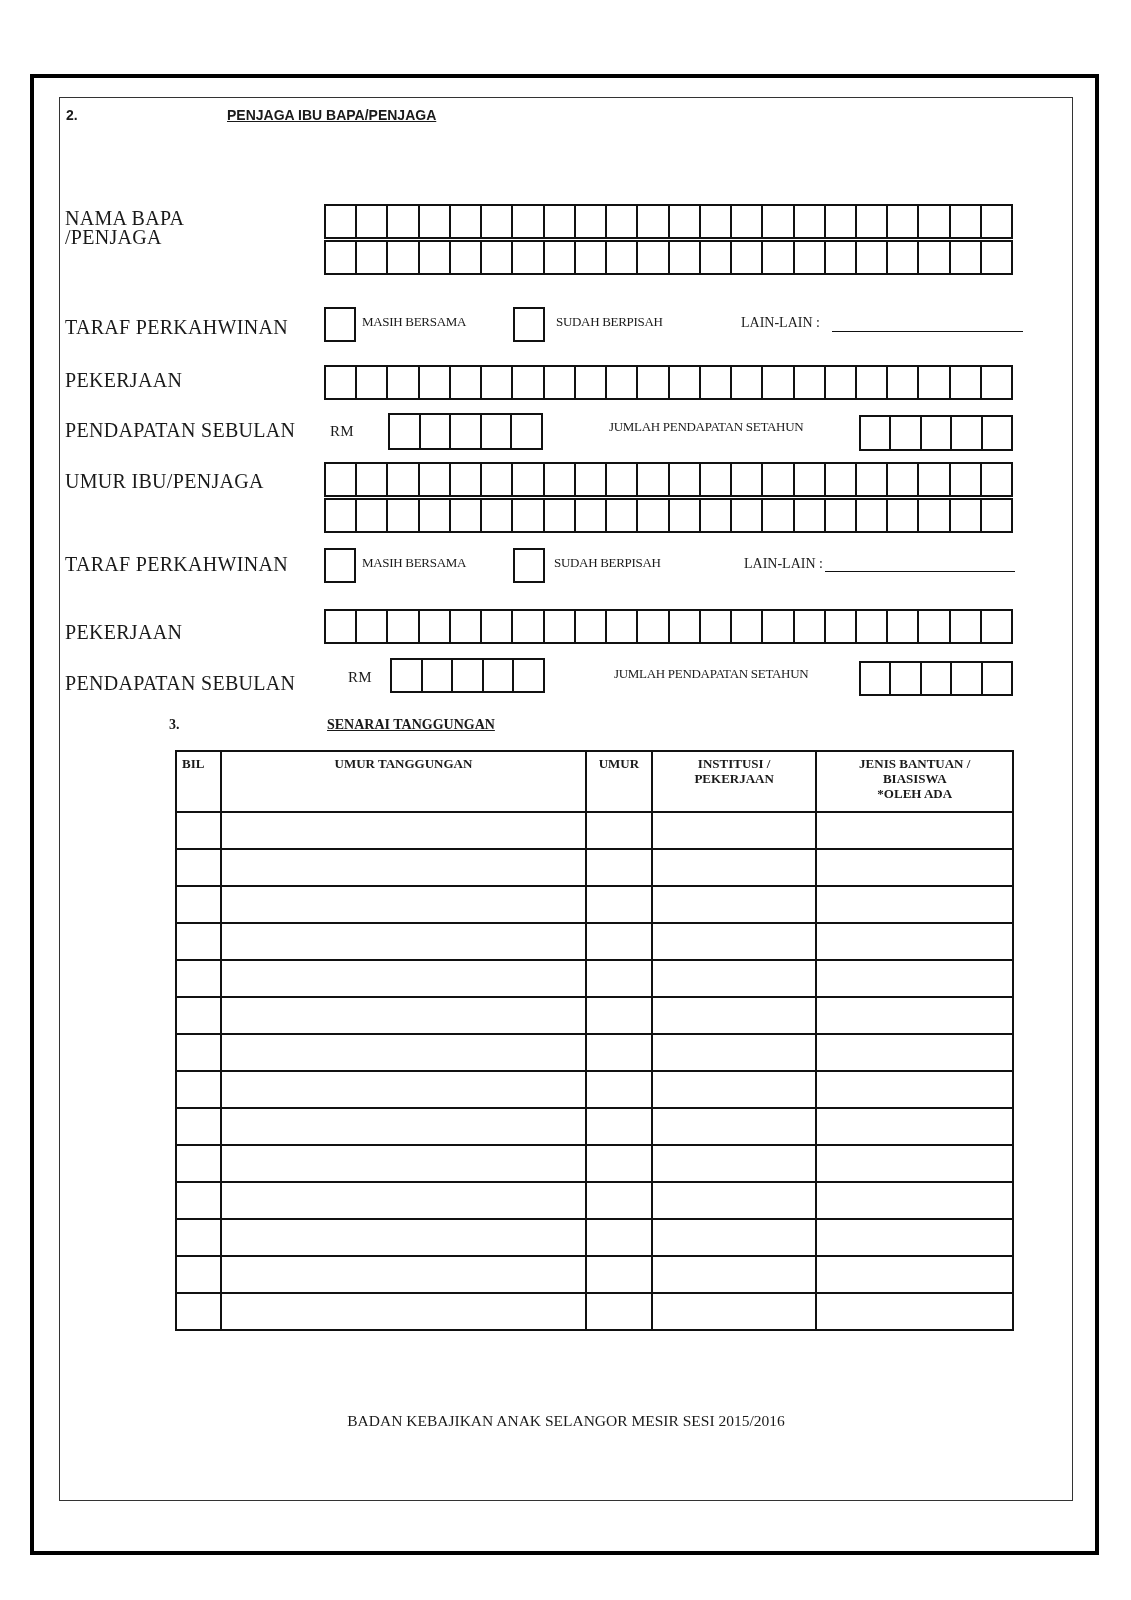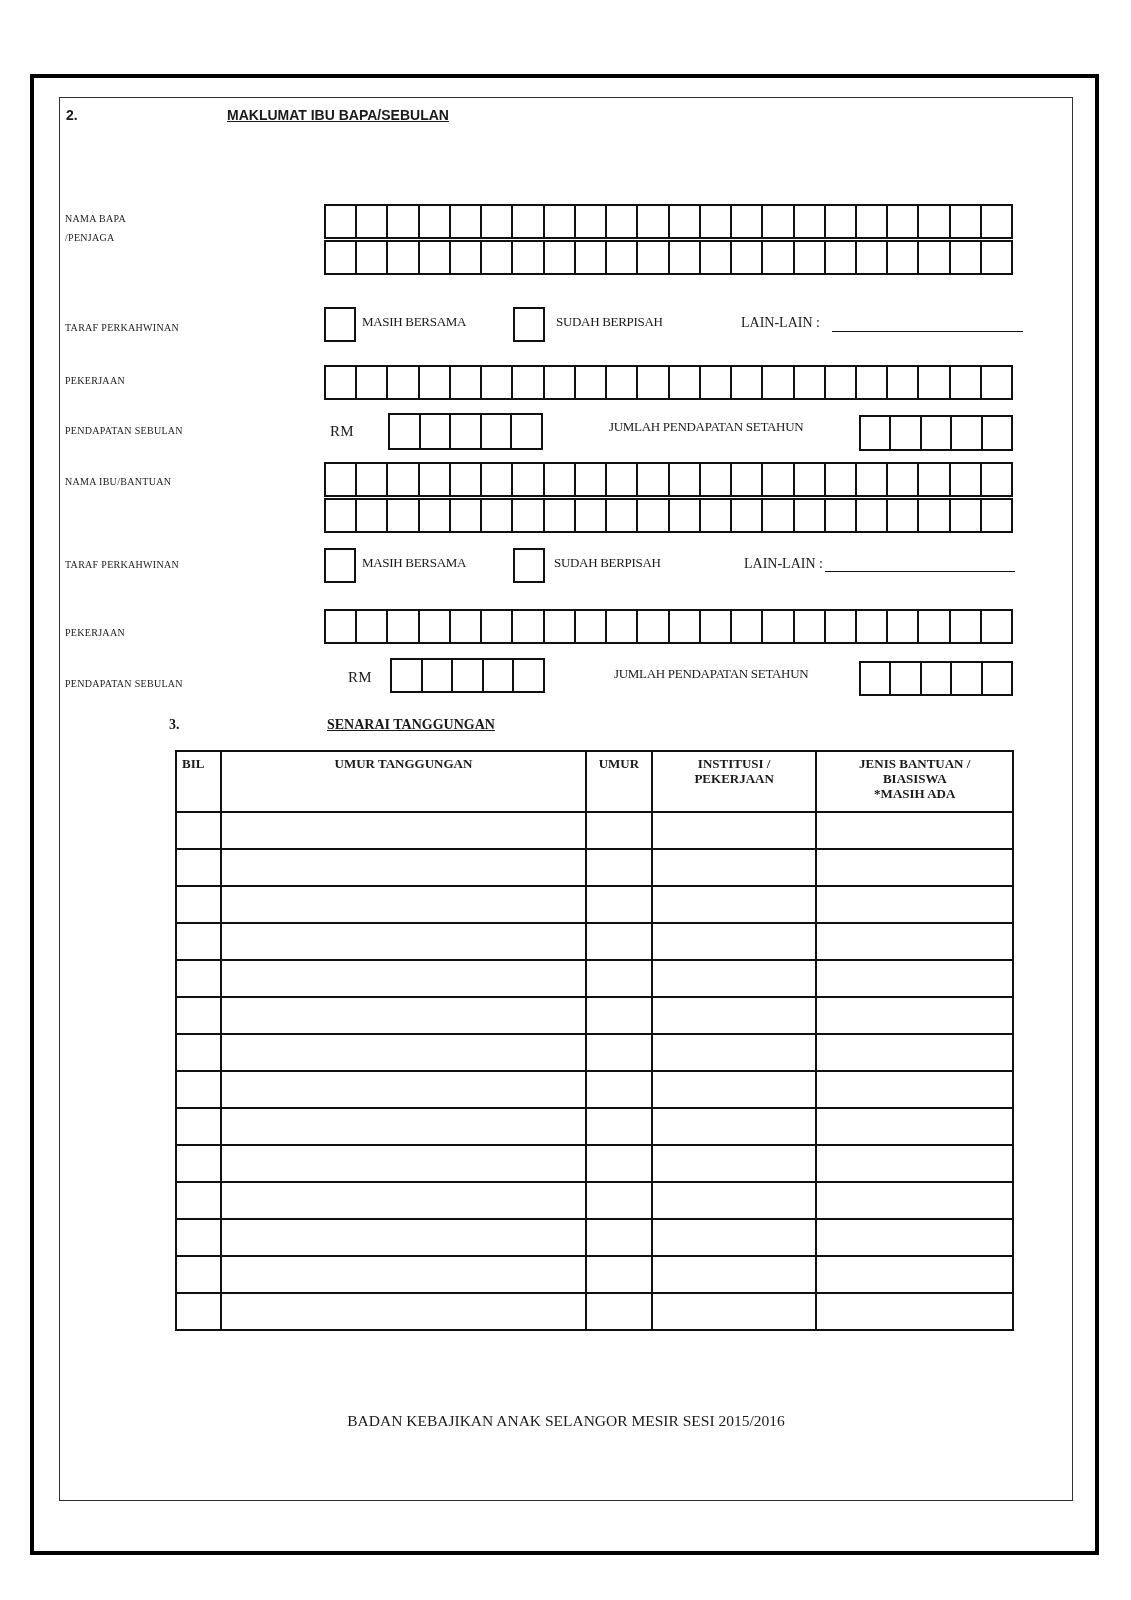--- a/index.html
+++ b/index.html
@@ -4,21 +4,21 @@
 <style>
   html, body { margin:0; padding:0; background:#ffffff; }
   body { width:1131px; height:1600px; position:relative; overflow:hidden;
          font-family:"Liberation Serif", "DejaVu Serif", serif; color:#1a1a1a; }
   .abs { position:absolute; }
   #outer { left:30px; top:74px; width:1069px; height:1481px; border:4px solid #000; box-sizing:border-box; }
   #inner { left:59px; top:97px; width:1014px; height:1404px; border:1px solid #333; box-sizing:border-box; }
   .sec-num { font-family:"Liberation Sans", sans-serif; font-weight:bold; font-size:14px; }
   .sec-title { font-family:"Liberation Sans", sans-serif; font-weight:bold; font-size:14px; text-decoration:underline; }
   .sec3 { font-family:"Liberation Serif", serif; font-weight:bold; font-size:14px; }
-  .label { font-size:10px; letter-spacing:0.3px; line-height:19px; }
+  .label { font-size:20px; letter-spacing:0.3px; line-height:19px; }
   .small { font-size:13px; letter-spacing:-0.3px; }
   .lain { font-size:14px; }
   .grid { display:flex; border:2px solid #111; box-sizing:border-box; }
   .grid .cell { flex:1; border-right:2px solid #111; }
   .grid .cell:last-child { border-right:none; }
   .chk { width:32px; height:35px; border:2px solid #111; box-sizing:border-box; background:#fff; }
   .line { border-bottom:1.5px solid #111; height:0; }
   table.tg { border-collapse:collapse; position:absolute; left:175px; top:750px; width:839px; }
   table.tg td, table.tg th { border:2px solid #111; padding:0; }
   table.tg th { font-family:"Liberation Serif", serif; font-weight:bold; font-size:13px; vertical-align:top;
@@ -27,21 +27,21 @@
   table.tg td { height:35px; }
   .footer { left:59px; width:1014px; text-align:center; font-size:15.5px; line-height:18px; }
 </style>
 </head>
 <body>
 
 <div id="outer" class="abs"></div>
 <div id="inner" class="abs"></div>
 
 <div class="abs sec-num" style="left:66px; top:107px;">2.</div>
-<div class="abs sec-title" style="left:227px; top:107px;">MAKLUMAT IBU BAPA/SEBULAN</div>
+<div class="abs sec-title" style="left:227px; top:107px;">PENJAGA IBU BAPA/PENJAGA</div>
 
 <div class="abs label" style="left:65px; top:209px;">
   <div>NAMA BAPA</div>
   <div>/PENJAGA</div>
 </div>
 <div class="abs grid" id="father-name-row-1" style="left:324px; top:204px; width:689px; height:35px;">
     <div class="cell"></div>
     <div class="cell"></div>
     <div class="cell"></div>
     <div class="cell"></div>
@@ -134,21 +134,21 @@
   </div>
 <div class="abs small" style="left:609px; top:419px;">JUMLAH PENDAPATAN SETAHUN</div>
 <div class="abs grid" style="left:859px; top:415px; width:154px; height:36px;">
     <div class="cell"></div>
     <div class="cell"></div>
     <div class="cell"></div>
     <div class="cell"></div>
     <div class="cell"></div>
   </div>
 
-<div class="abs label" style="left:65px; top:472px;">NAMA IBU/BANTUAN</div>
+<div class="abs label" style="left:65px; top:472px;">UMUR IBU/PENJAGA</div>
 <div class="abs grid" style="left:324px; top:462px; width:689px; height:35px;">
     <div class="cell"></div>
     <div class="cell"></div>
     <div class="cell"></div>
     <div class="cell"></div>
     <div class="cell"></div>
     <div class="cell"></div>
     <div class="cell"></div>
     <div class="cell"></div>
     <div class="cell"></div>
@@ -265,21 +265,21 @@
       <th>
           <div>UMUR</div>
         </th>
       <th>
           <div>INSTITUSI /</div>
           <div>PEKERJAAN</div>
         </th>
       <th>
           <div>JENIS BANTUAN /</div>
           <div>BIASISWA</div>
-          <div>*MASIH ADA</div>
+          <div>*OLEH ADA</div>
         </th>
     </tr>
   </thead>
   <tbody id="dep-body">
       <tr>
         <td></td>
         <td></td>
         <td></td>
         <td></td>
         <td></td>

